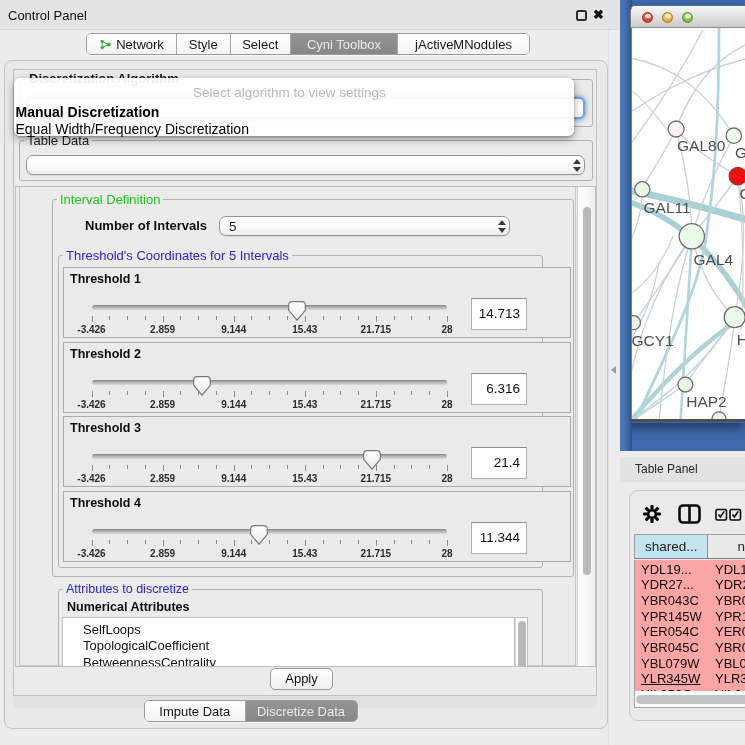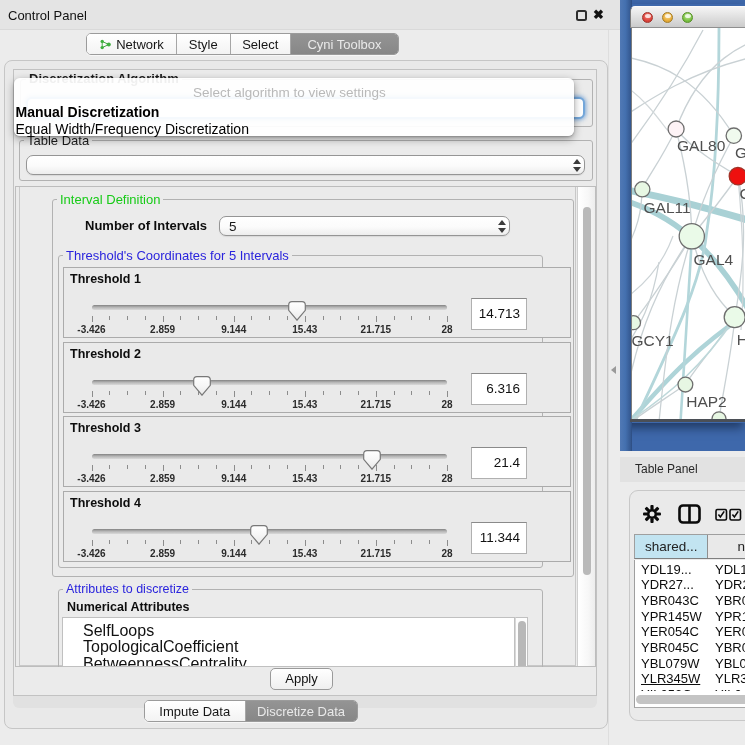--- a/index.html
+++ b/index.html
@@ -61,21 +61,21 @@
            background:linear-gradient(#828282,#b5b5b5 45%,#dadada); }
   .tick { position:absolute; width:1px; background:#8c8c8c; }
   .tick-label { position:absolute; font-size:10px; font-weight:bold; color:#2b2b2b; transform:translateX(-50%); }
   .thumb { position:absolute; width:18px; height:20px; }
   .val-field { position:absolute; left:407px; top:30px; width:56px; height:32px; background:#fff;
                border:1px solid #b0b0b0; border-top-color:#8a8a8a; font-size:13.5px; color:#111;
                text-align:right; padding-right:6px; line-height:30px; }
 
   
   #attr-list { left:62px; top:617px; width:453px; height:50px; background:#fff; border:1px solid #c0c0c0; overflow:hidden; }
-  .attr-item { position:absolute; left:20px; font-size:16px; color:#111; }
+  .attr-item { position:absolute; left:20px; font-size:13px; color:#111; }
   #attr-sb-track { left:515px; top:617px; width:13px; height:50px; background:#fdfdfd; border:1px solid #c0c0c0; border-left:1px solid #d8d8d8; overflow:hidden; }
   #attr-sb-thumb { position:absolute; left:2px; top:3px; width:8px; height:60px; background:#b8b8b8; border-radius:4px; }
 
   #apply-btn { left:270px; top:668px; width:63px; height:22px; background:linear-gradient(#ffffff,#efefef); border:1px solid #9a9a9a;
                border-radius:5px; font-size:13px; color:#111; text-align:center; line-height:20px; }
 
   
   #popup { left:14px; top:78px; width:560px; height:58px; background:rgba(255,255,255,0.93); border-radius:6px;
            box-shadow:0 3px 9px rgba(0,0,0,0.38), 0 1px 2px rgba(0,0,0,0.2); }
   #popup-placeholder { position:absolute; left:179px; top:7px; font-size:13.5px; color:#b9b9b9; }
@@ -100,21 +100,21 @@
   #net-bottom { left:630px; top:419px; width:115px; height:3px; background:#4b4f56; }
 
   
   #tp-region { left:620px; top:451px; width:125px; height:294px; background:#ececec; }
   #tp-titleband { left:620px; top:457px; width:125px; height:25px; background:#e2e2e2; }
   #tp-title { left:635px; top:462px; font-size:12px; color:#282828; }
   #tp-card { left:629px; top:490px; width:130px; height:231px; background:#eaeaea; border:1px solid #c8c8c8; border-radius:9px; }
   .toolbar-icon { position:absolute; }
   #tbl-header { left:634px; top:534px; width:111px; height:25px; display:flex; border-top:1px solid #9f9f9f; border-left:1px solid #9f9f9f; border-bottom:1px solid #7f7f7f; }
   .th-cell { font-size:13.5px; color:#222; display:flex; align-items:center; justify-content:center; height:100%;text-align:right; }
-  #tbl-body { left:634px; top:560px; width:111px; height:131px; background:#ffffff; border-left:1px solid #9f9f9f; overflow:hidden;padding-left:40px; }
+  #tbl-body { left:634px; top:560px; width:111px; height:131px; background:#fca5a5; border-left:1px solid #9f9f9f; overflow:hidden;padding-left:40px; }
   .td-cell { position:absolute; font-size:13px; color:#0d0d0d; white-space:nowrap; }
   #tbl-hscroll { left:634px; top:691px; width:111px; height:17px; background:#fff; border-left:1px solid #9f9f9f; border-bottom:1px solid #a8a8a8; }
   #tbl-hthumb { position:absolute; left:1px; top:4px; width:120px; height:9px; background:#c4c4c4; border-radius:4.5px; }
 </style>
 </head>
 <body>
 
 <div class="abs" id="titlebar">
   <span class="abs" id="titlebar-text">Control Panel</span>
   <span class="abs" id="float-icon"></span>
@@ -136,20 +136,23 @@
       <span>Network</span>
     </div>
     <div class="seg" style="width: 53.5px;">
       <span>Style</span>
     </div>
     <div class="seg" style="width: 60.5px;">
       <span>Select</span>
     </div>
     <div class="seg selected" style="width: 107px;">
       <span>Cyni Toolbox</span>
+    </div>
+    <div class="seg" style="width: 131px;">
+      <span>jActiveMNodules</span>
     </div>
   </div>
 
 <div class="abs" id="outer-panel"></div>
 <div class="abs" id="panel-a-foot"></div>
 <div class="abs" id="panel-a"></div>
 
 <div class="abs group" id="algo-group" style="left:20px;top:79px;width:573px;height:48px;"></div>
 <span class="abs group-label bold" id="algo-group-label" style="left:26px;top:71px;color:#1c1c1c;">Discretization Algorithm</span>
 <div class="abs" id="algo-combo"></div>

